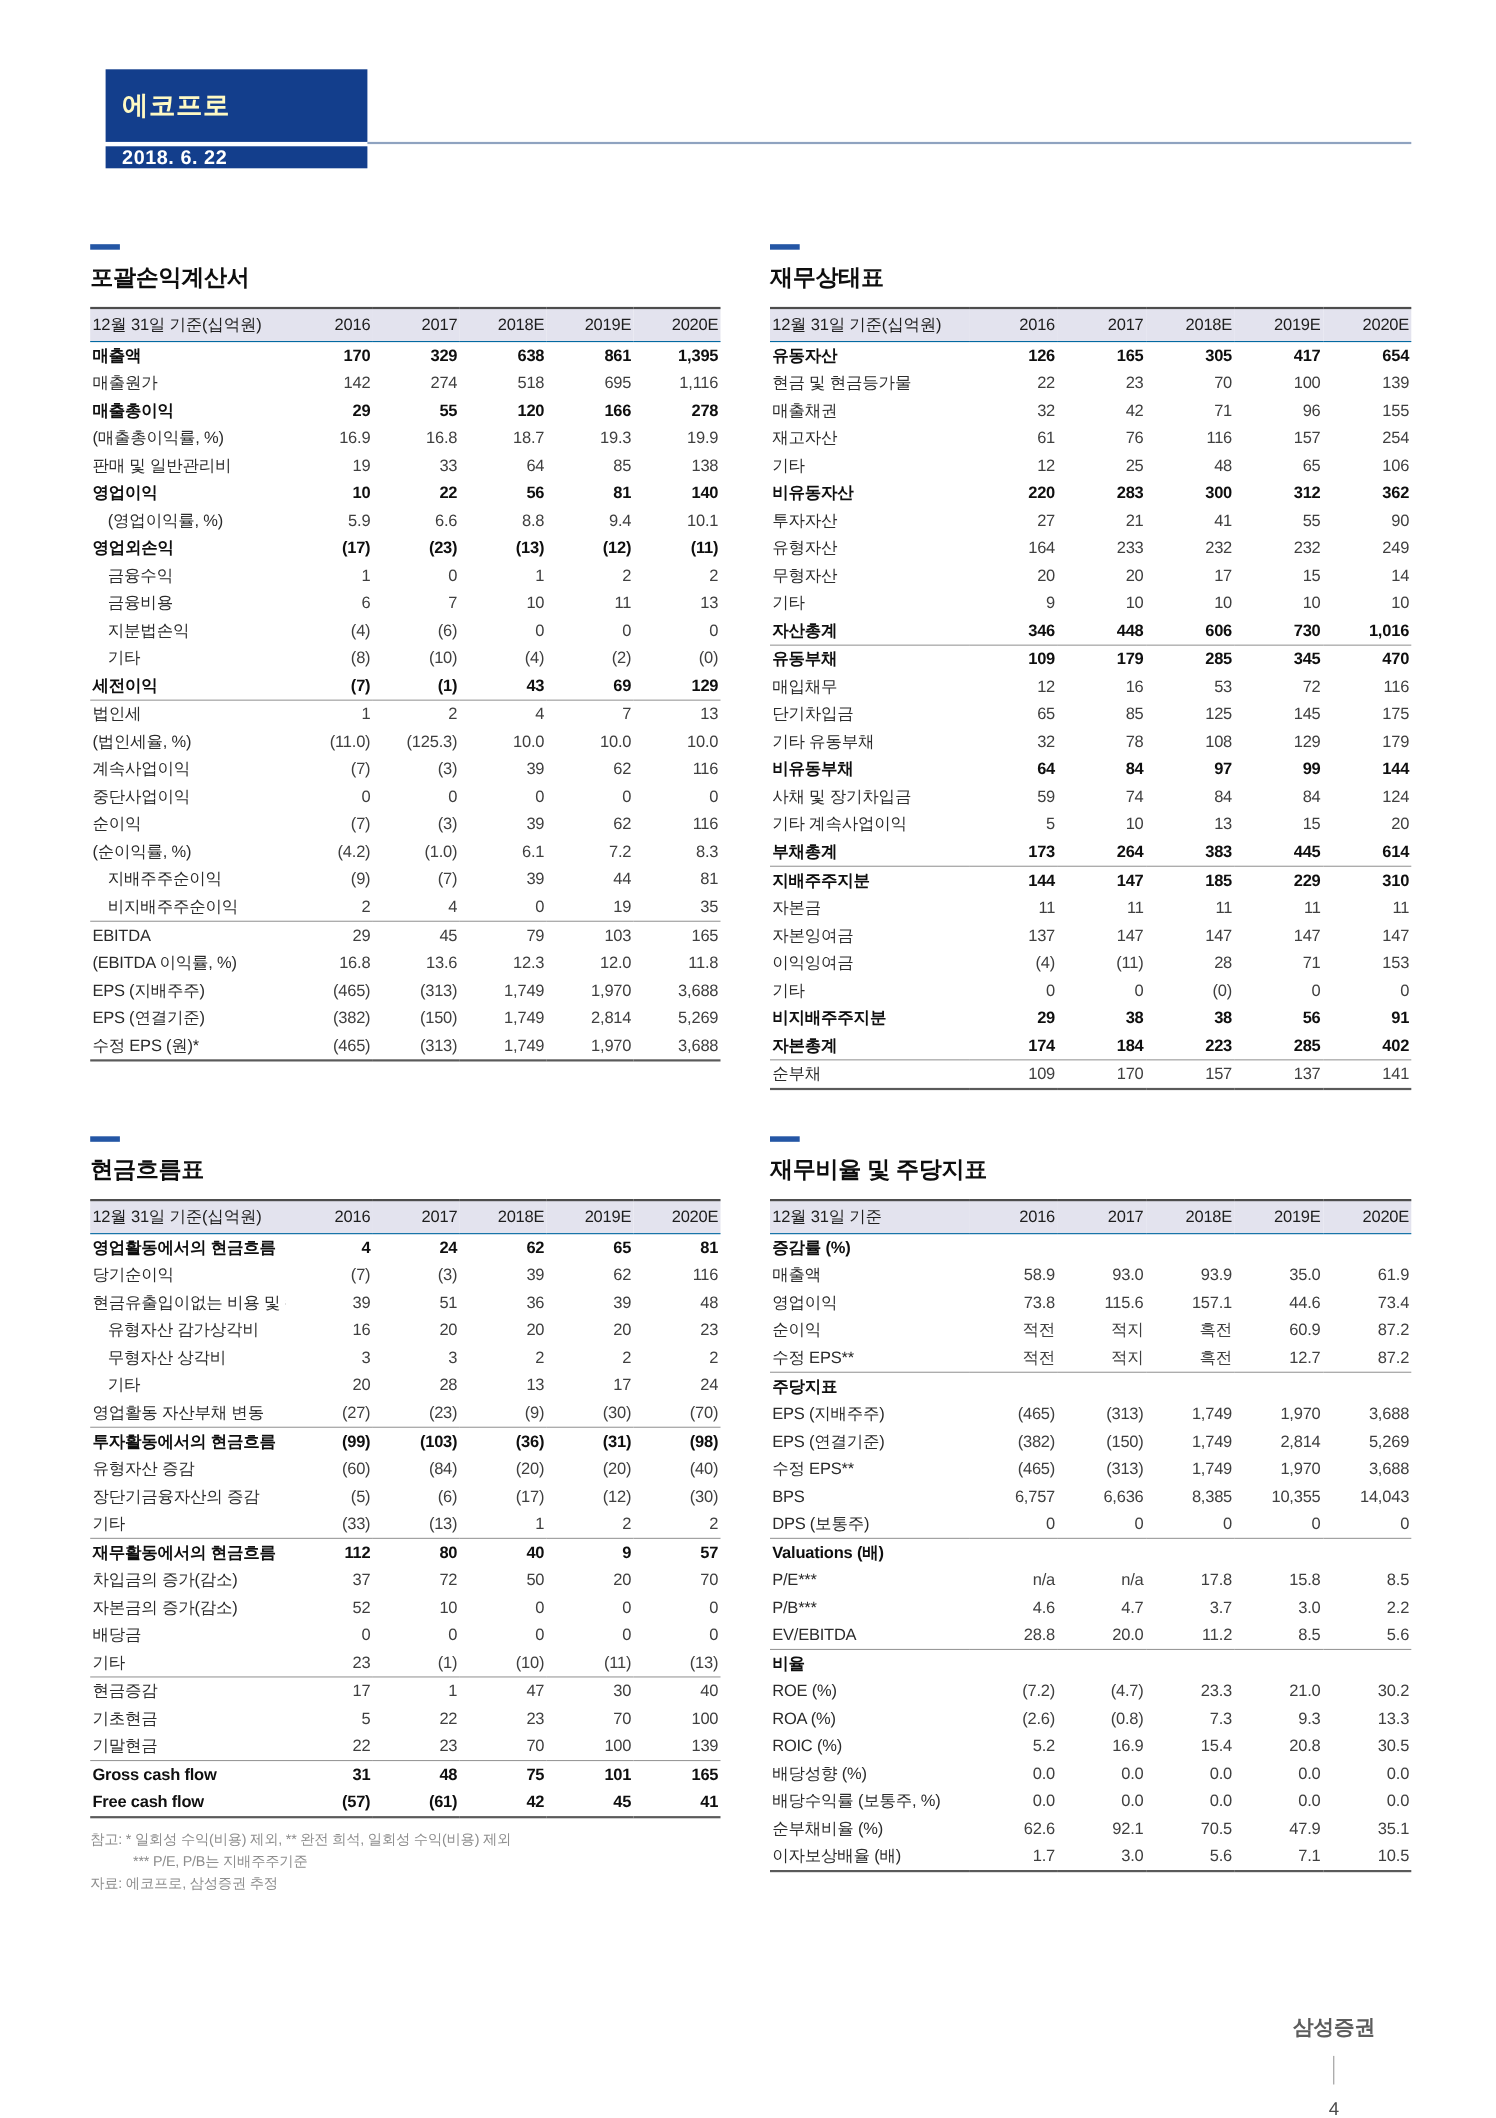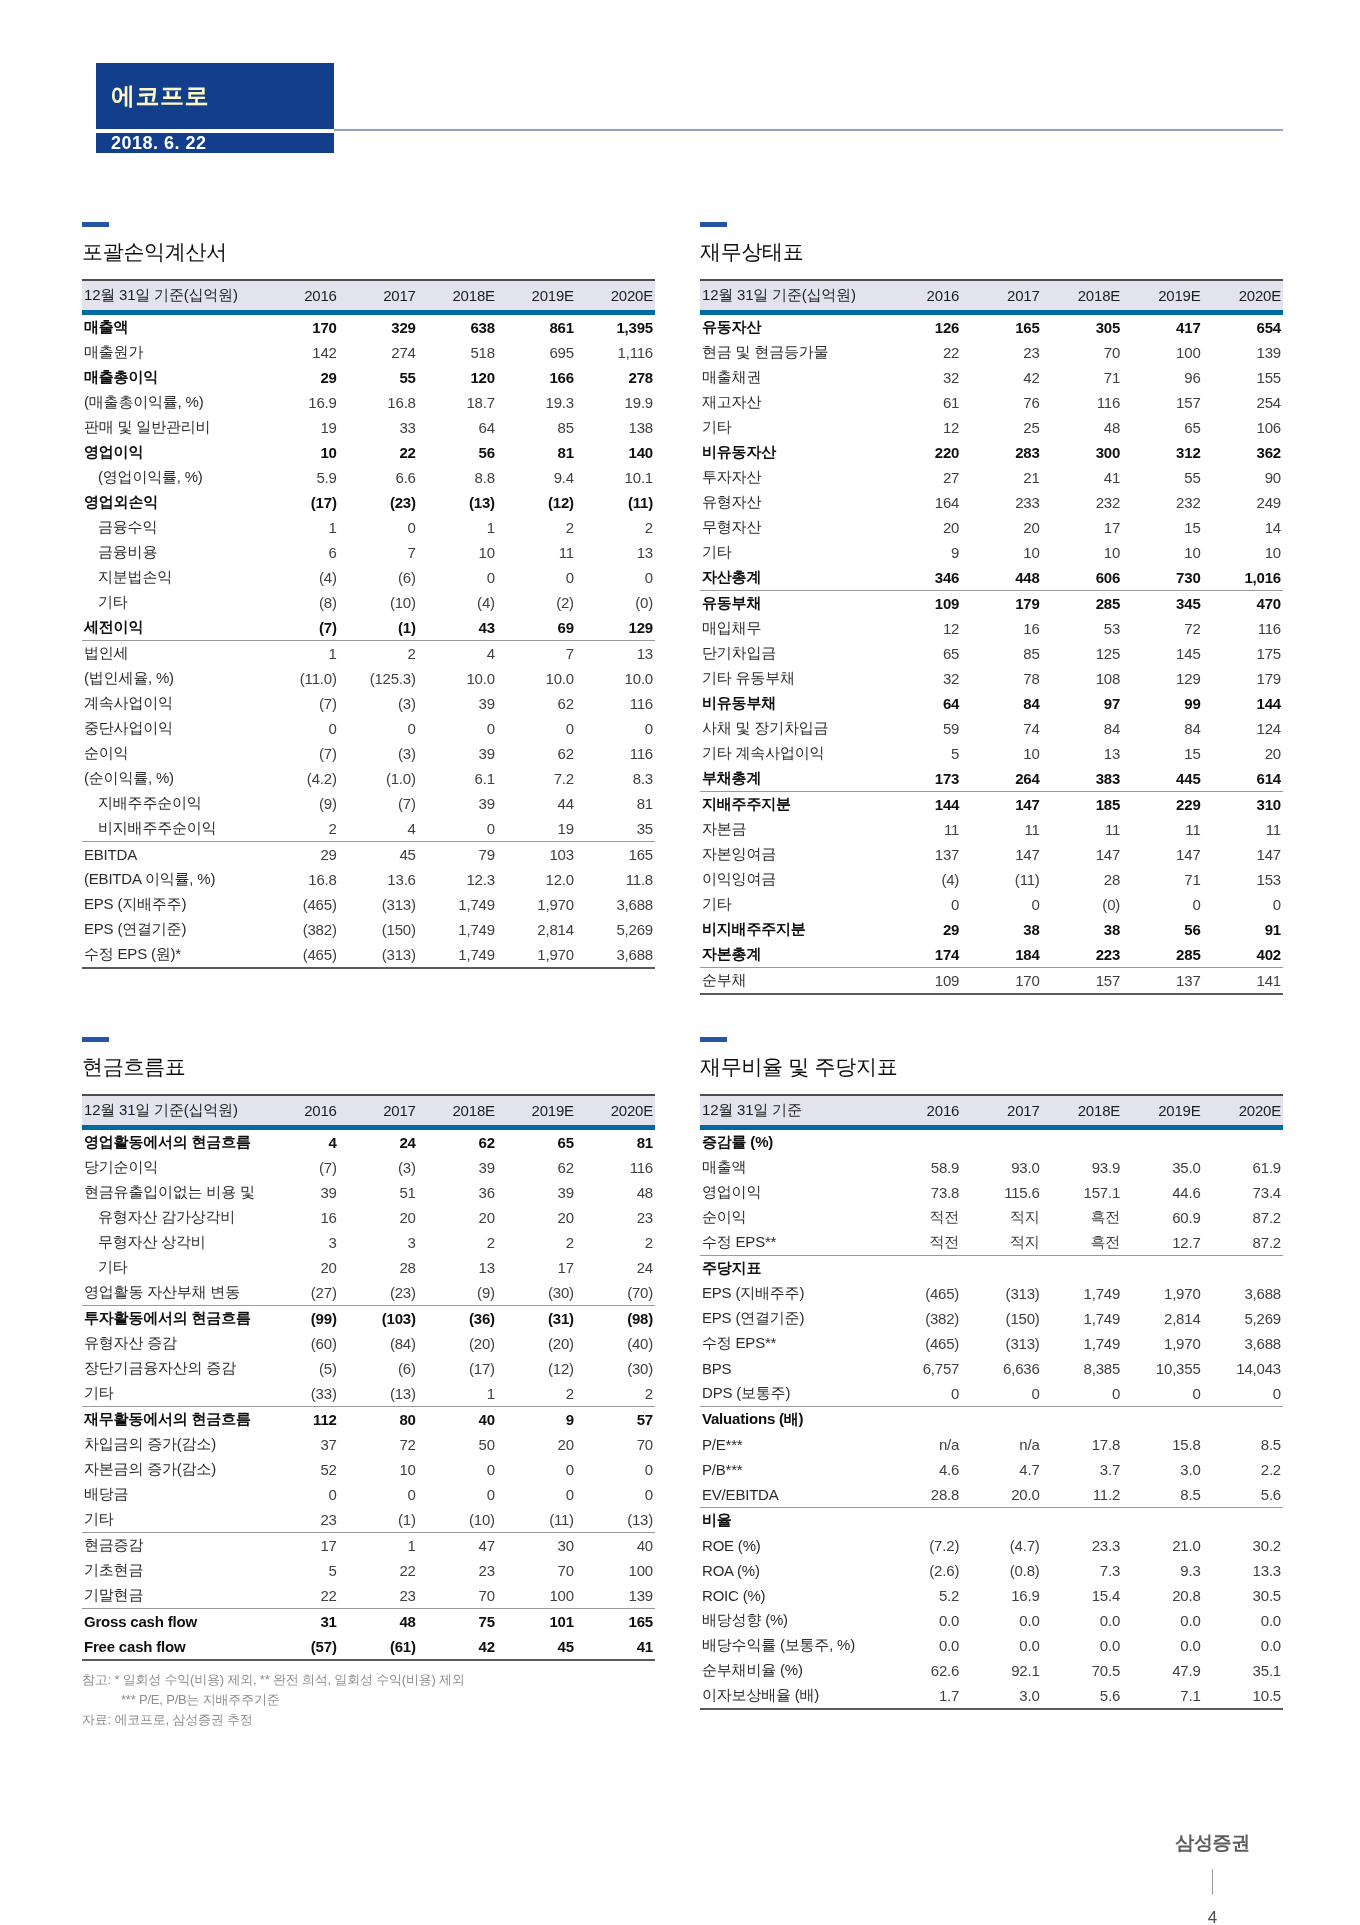--- a/index.html
+++ b/index.html
@@ -19,29 +19,29 @@
     display:flex;align-items:center;padding-left:15px;box-sizing:border-box;
   }
   .hdr-date-box span{color:#fff;font-size:18px;font-weight:700;letter-spacing:.5px;}
   
   .main{
     position:absolute;left:82px;top:222px;width:1201px;
     display:grid;grid-template-columns:573px 583px;column-gap:45px;row-gap:42px;
     align-items:start;
   }
   .dash{width:27px;height:5px;margin-bottom:11px;}
-  .t-title{margin:0 0 13px 0;font-size:21px;font-weight:400;color:#0e0e0e;letter-spacing:-.3px;}
+  .t-title{margin:0 0 13px 0;font-size:21px;font-weight:700;color:#0e0e0e;letter-spacing:-.3px;}
   table.fin{width:100%;border-collapse:collapse;table-layout:fixed;}
   col.c-lbl{width:31%;}
   col.c-val{width:13.8%;}
   table.fin th,table.fin td{
     padding:0;height:25px;font-size:15px;letter-spacing:-.2px;vertical-align:middle;
   }
   table.fin thead th{
-    background:#e3e3ee;border-top:2px solid #4d4d4d;border-bottom:5px solid #0369a1;
+    background:#e3e3ee;border-top:2px solid #4d4d4d;border-bottom:1px solid #0369a1;
     font-weight:400;color:#1d1d1d;height:29px;
   }
   table.fin thead th.lbl{text-align:left;padding-left:2px;}
   table.fin thead th.v{text-align:right;padding-right:2px;}
   table.fin td.lbl{text-align:left;color:#2b2b2b;padding-left:2px;
     white-space:nowrap;overflow:hidden;}
   table.fin td.lbl.ind{padding-left:16px;}
   table.fin td.v{text-align:right;color:#3f3f3f;padding-right:2px;white-space:nowrap;}
   table.fin tr.b td{font-weight:700;color:#0f0f0f;}
   table.fin tr.sec td{font-weight:700;color:#0f0f0f;}

